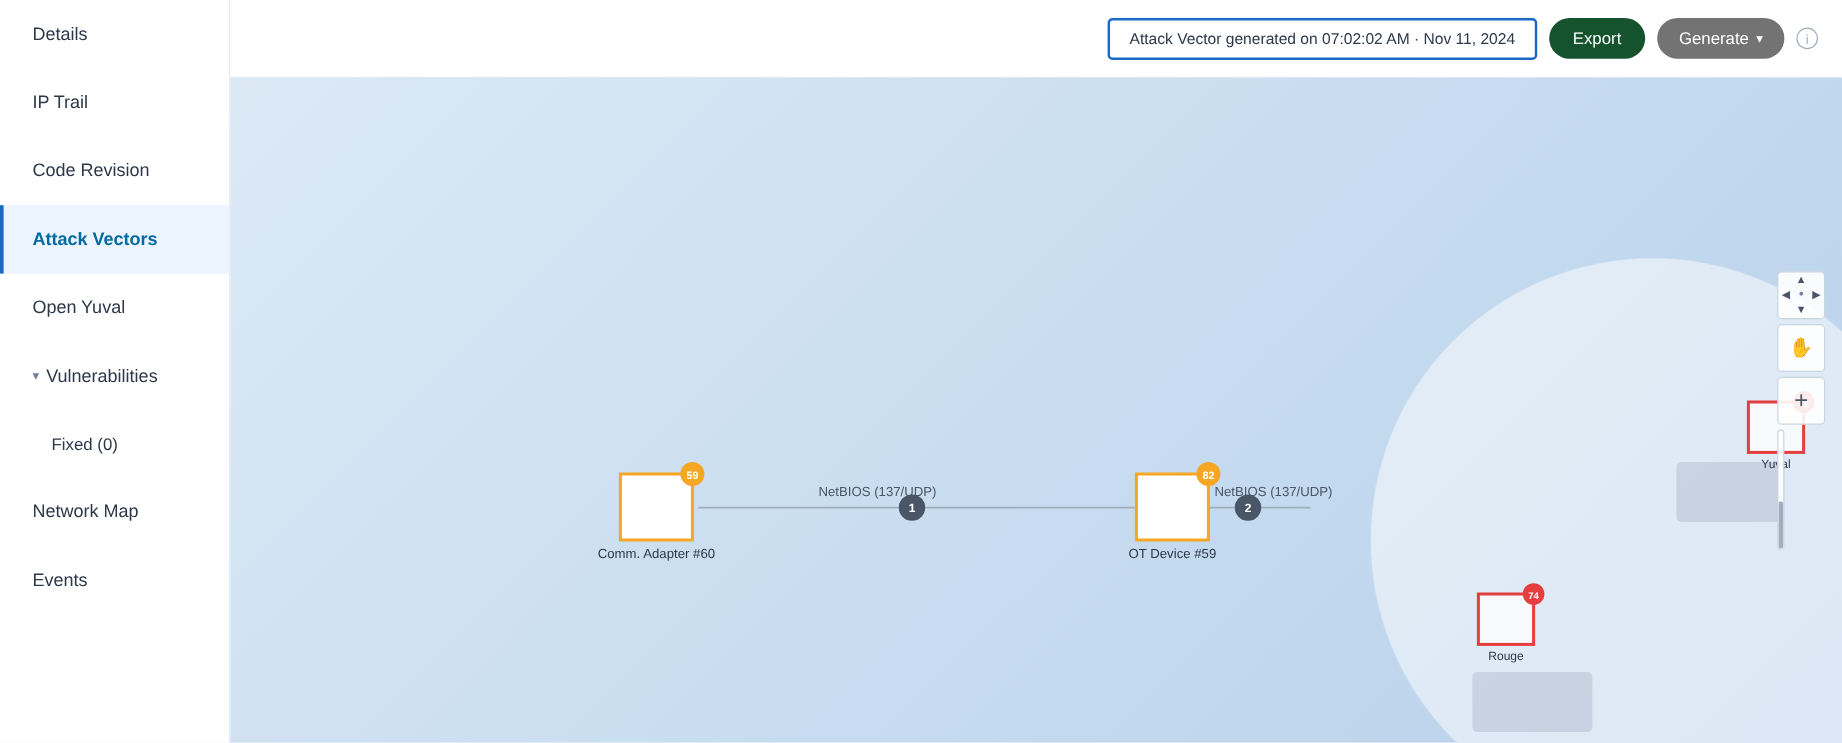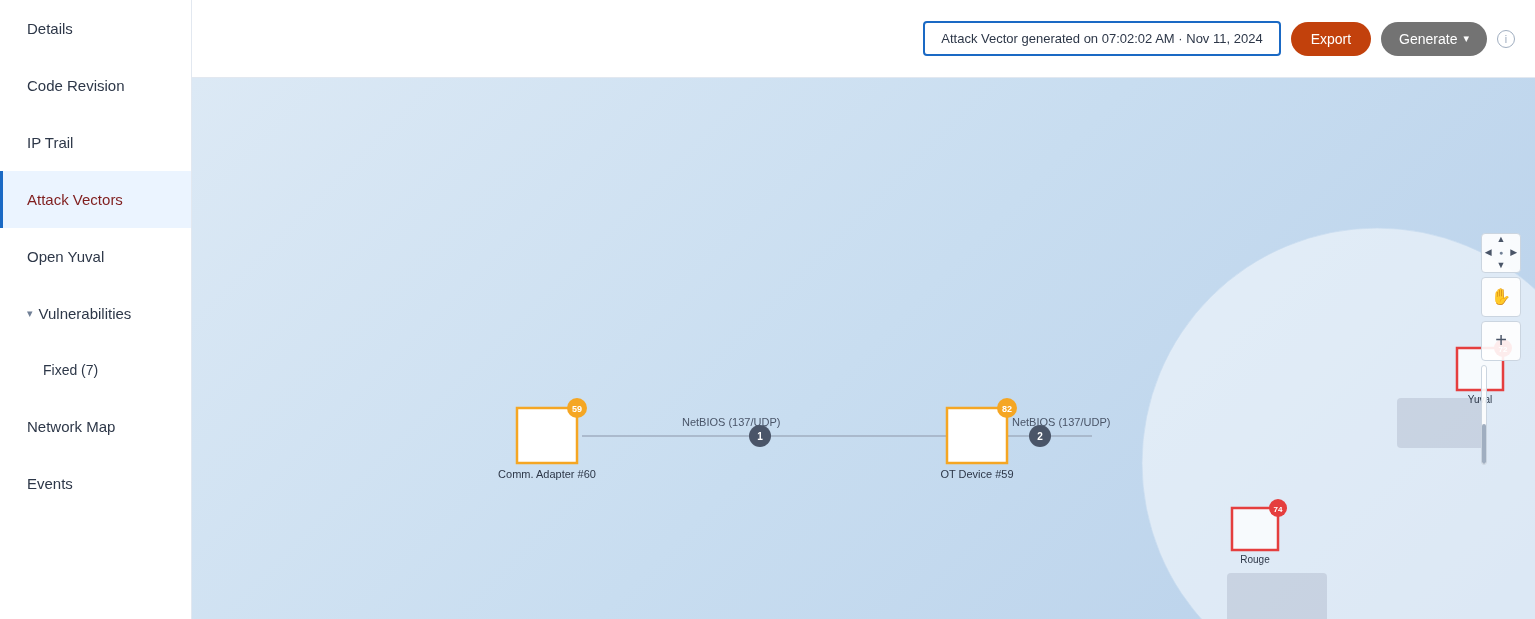--- a/index.html
+++ b/index.html
@@ -18,22 +18,22 @@
     .sidebar-item {
       padding: 20px 24px;
       font-size: 15px;
       color: #2d3748;
       cursor: pointer;
       border-left: 3px solid transparent;
       display: flex;
       align-items: center;
     }
     .sidebar-item.active {
-      color: #7f1d1d;
-      font-weight: 400;
+      color: #0369a1;
+      font-weight: 700;
       border-left: 3px solid #1a69c4;
       background: #ebf4ff;
     }
     .sidebar-item.sub {
       padding-left: 40px;
       font-size: 14px;
     }
     .sidebar-item.has-arrow {
       display: flex;
       align-items: center;
@@ -55,32 +55,32 @@
 
     
     .header-bar {
       display: flex;
       align-items: center;
       justify-content: flex-end;
       padding: 10px 20px;
       background: #fff;
       border-bottom: 1px solid #e2e8f0;
       gap: 10px;
-      height: 78px;
+      height: 65px;
     }
     .timestamp-box {
       border: 2px solid #1a69c4;
       border-radius: 4px;
       padding: 8px 16px;
       font-size: 13px;
       color: #2d3748;
       background: #fff;
     }
     .btn-export {
-      background: #c2410c;
+      background: #14532d;
       color: #fff;
       border: none;
       border-radius: 20px;
       padding: 9px 20px;
       font-size: 14px;
       cursor: pointer;
       font-weight: 500;
     }
     .btn-generate {
       background: #737373;
@@ -195,37 +195,37 @@
     }
   </style>
 </head>
 <body>
 
 <nav class="sidebar">
   <div class="sidebar-item">
     <span>Details</span>
   </div>
   <div class="sidebar-item">
+    <span>IP Trail</span>
+  </div>
+  <div class="sidebar-item">
     <span>Code Revision</span>
-  </div>
-  <div class="sidebar-item">
-    <span>IP Trail</span>
   </div>
   <div class="sidebar-item active">
     <span>Attack Vectors</span>
   </div>
   <div class="sidebar-item">
     <span>Open Yuval</span>
   </div>
   <div class="sidebar-item has-arrow">
     <span class="arrow-icon">▾</span>
     <span>Vulnerabilities</span>
   </div>
   <div class="sidebar-item sub">
-    <span>Fixed (7)</span>
+    <span>Fixed (0)</span>
   </div>
   <div class="sidebar-item">
     <span>Network Map</span>
   </div>
   <div class="sidebar-item">
     <span>Events</span>
   </div>
 </nav>
 
 <div class="main">

